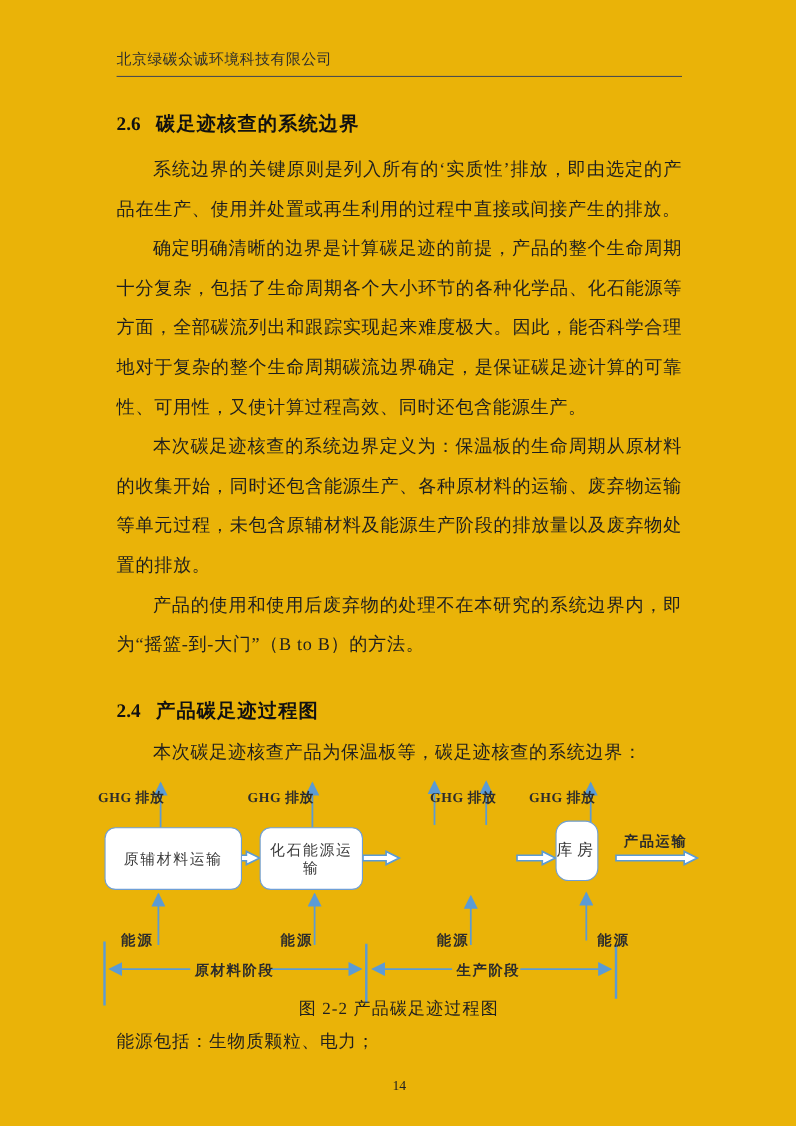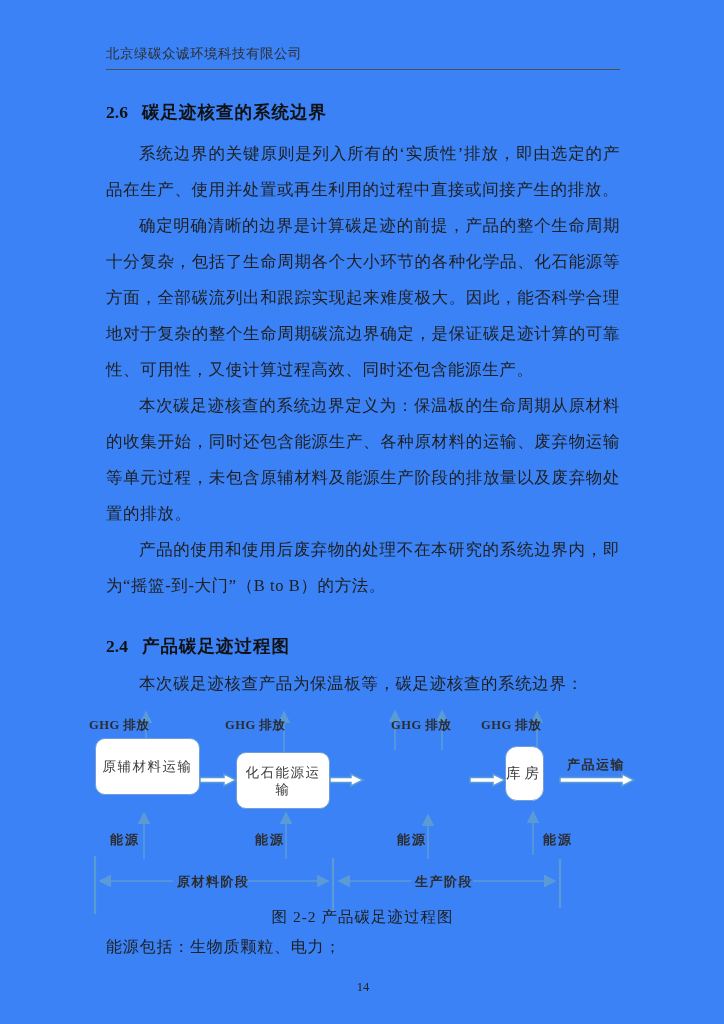--- a/index.html
+++ b/index.html
@@ -1,19 +1,19 @@
 <!DOCTYPE html>
 <html><head>
 <meta charset="utf-8">
 <style>
   html,body{margin:0;padding:0;background:#ffffff;}
   .page{
     position:relative;
     width:724px;height:1024px;
-    background:#3b82f6;
+    background:#eab308;
     font-family:"Liberation Serif","DejaVu Serif",serif;
     color:#222;
     box-sizing:border-box;
     padding:45px 104px 0 106px;
     overflow:hidden;
   }
   .header{
     display:flex;justify-content:space-between;align-items:baseline;
     font-size:13.5px;color:#2e2e2e;
     border-bottom:1px solid #4d4d4d;
@@ -38,21 +38,21 @@
     width:555px;height:235px;
     margin:4px 0 0 -21px;
   }
   .diagram svg{position:absolute;left:0;top:0;}
   .dlabel{
     position:absolute;white-space:nowrap;
     font-size:12.5px;color:#2c2c2c;font-weight:600;letter-spacing:0.5px;
   }
   .elabel{
     position:absolute;white-space:nowrap;
-    font-size:13px;color:#2c2c2c;font-weight:600;letter-spacing:2px;
+    font-size:13px;color:#2c2c2c;font-weight:600;letter-spacing:2px;margin-top:15px;
   }
   .dbox{
     position:absolute;box-sizing:border-box;
     border:1.5px solid #6f9fd6;border-radius:10px;
     background:#fff;
     display:flex;flex-direction:column;align-items:center;justify-content:center;
     color:#3a3a3a;font-size:13.5px;letter-spacing:1.5px;line-height:17px;
     text-align:center;
   }
   .dbox.small{font-size:11.5px;line-height:14px;letter-spacing:0.5px;}
@@ -139,21 +139,21 @@
         <line x1="326" y1="179" x2="254" y2="179" marker-end="url(#ah)"></line>
         <line x1="388" y1="179" x2="470" y2="179" marker-end="url(#ah)"></line>
       </g>
     </svg>
 
     <div class="dlabel" style="left:4px;top:15px">GHG 排放</div>
     <div class="dlabel" style="left:140px;top:15px">GHG 排放</div>
     <div class="dlabel" style="left:306px;top:15px">GHG 排放</div>
     <div class="dlabel" style="left:396px;top:15px">GHG 排放</div>
 
-    <div class="dbox" style="left:10px;top:36px;width:105px;height:57px">
+    <div class="dbox" style="left:10px;top:50px;width:125px;height:57px">
       <div>原辅材料运输</div>
     </div>
     <div class="dbox" style="left:151px;top:50px;width:94px;height:57px">
       <div>化石能源运</div>
       <div>输</div>
     </div>
     <div class="dbox store" style="left:420px;top:44px;width:39px;height:55px">
       <div>库房</div>
     </div>
 

